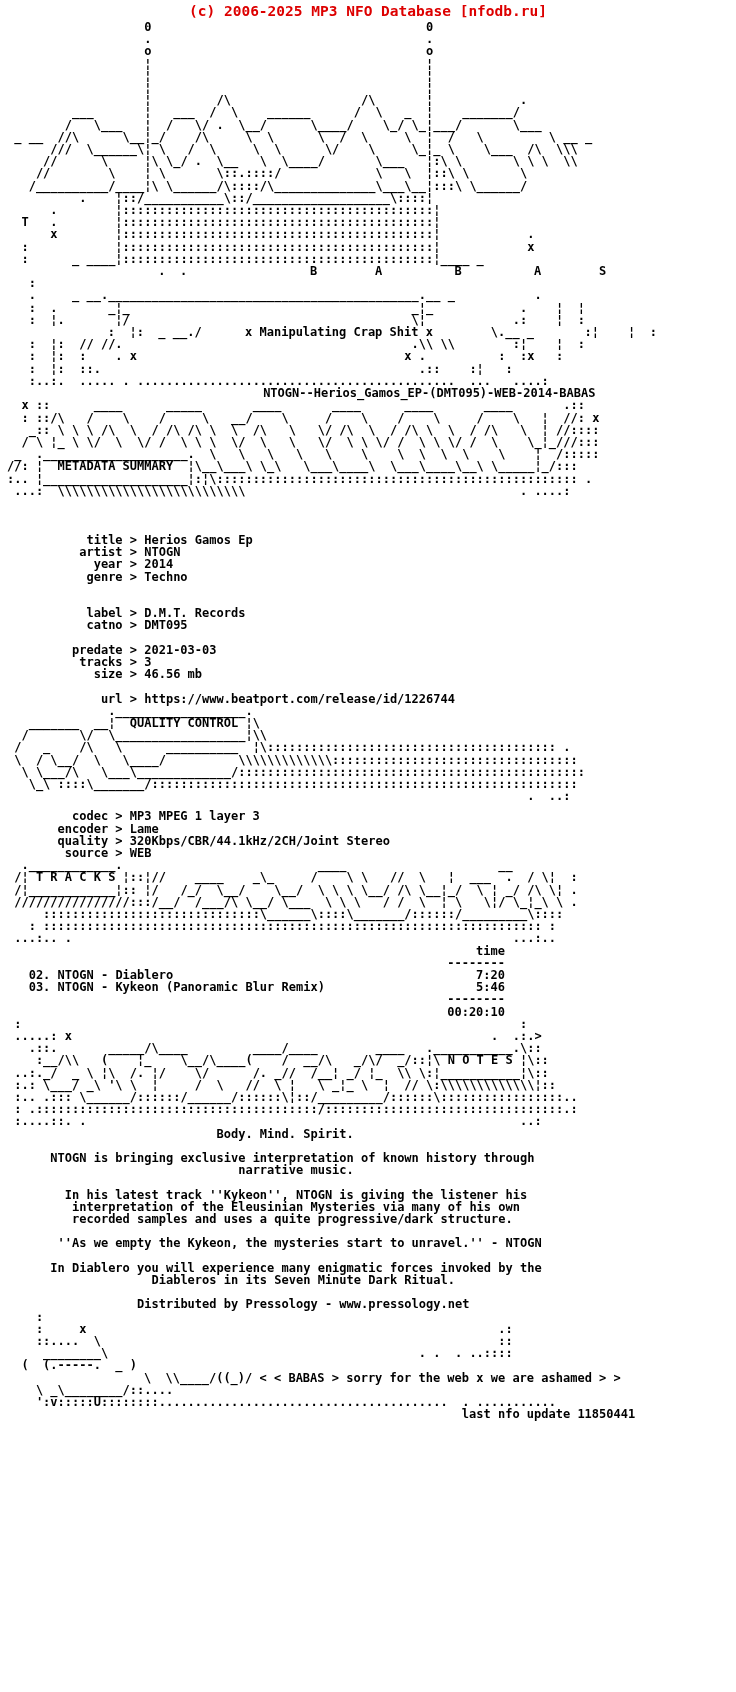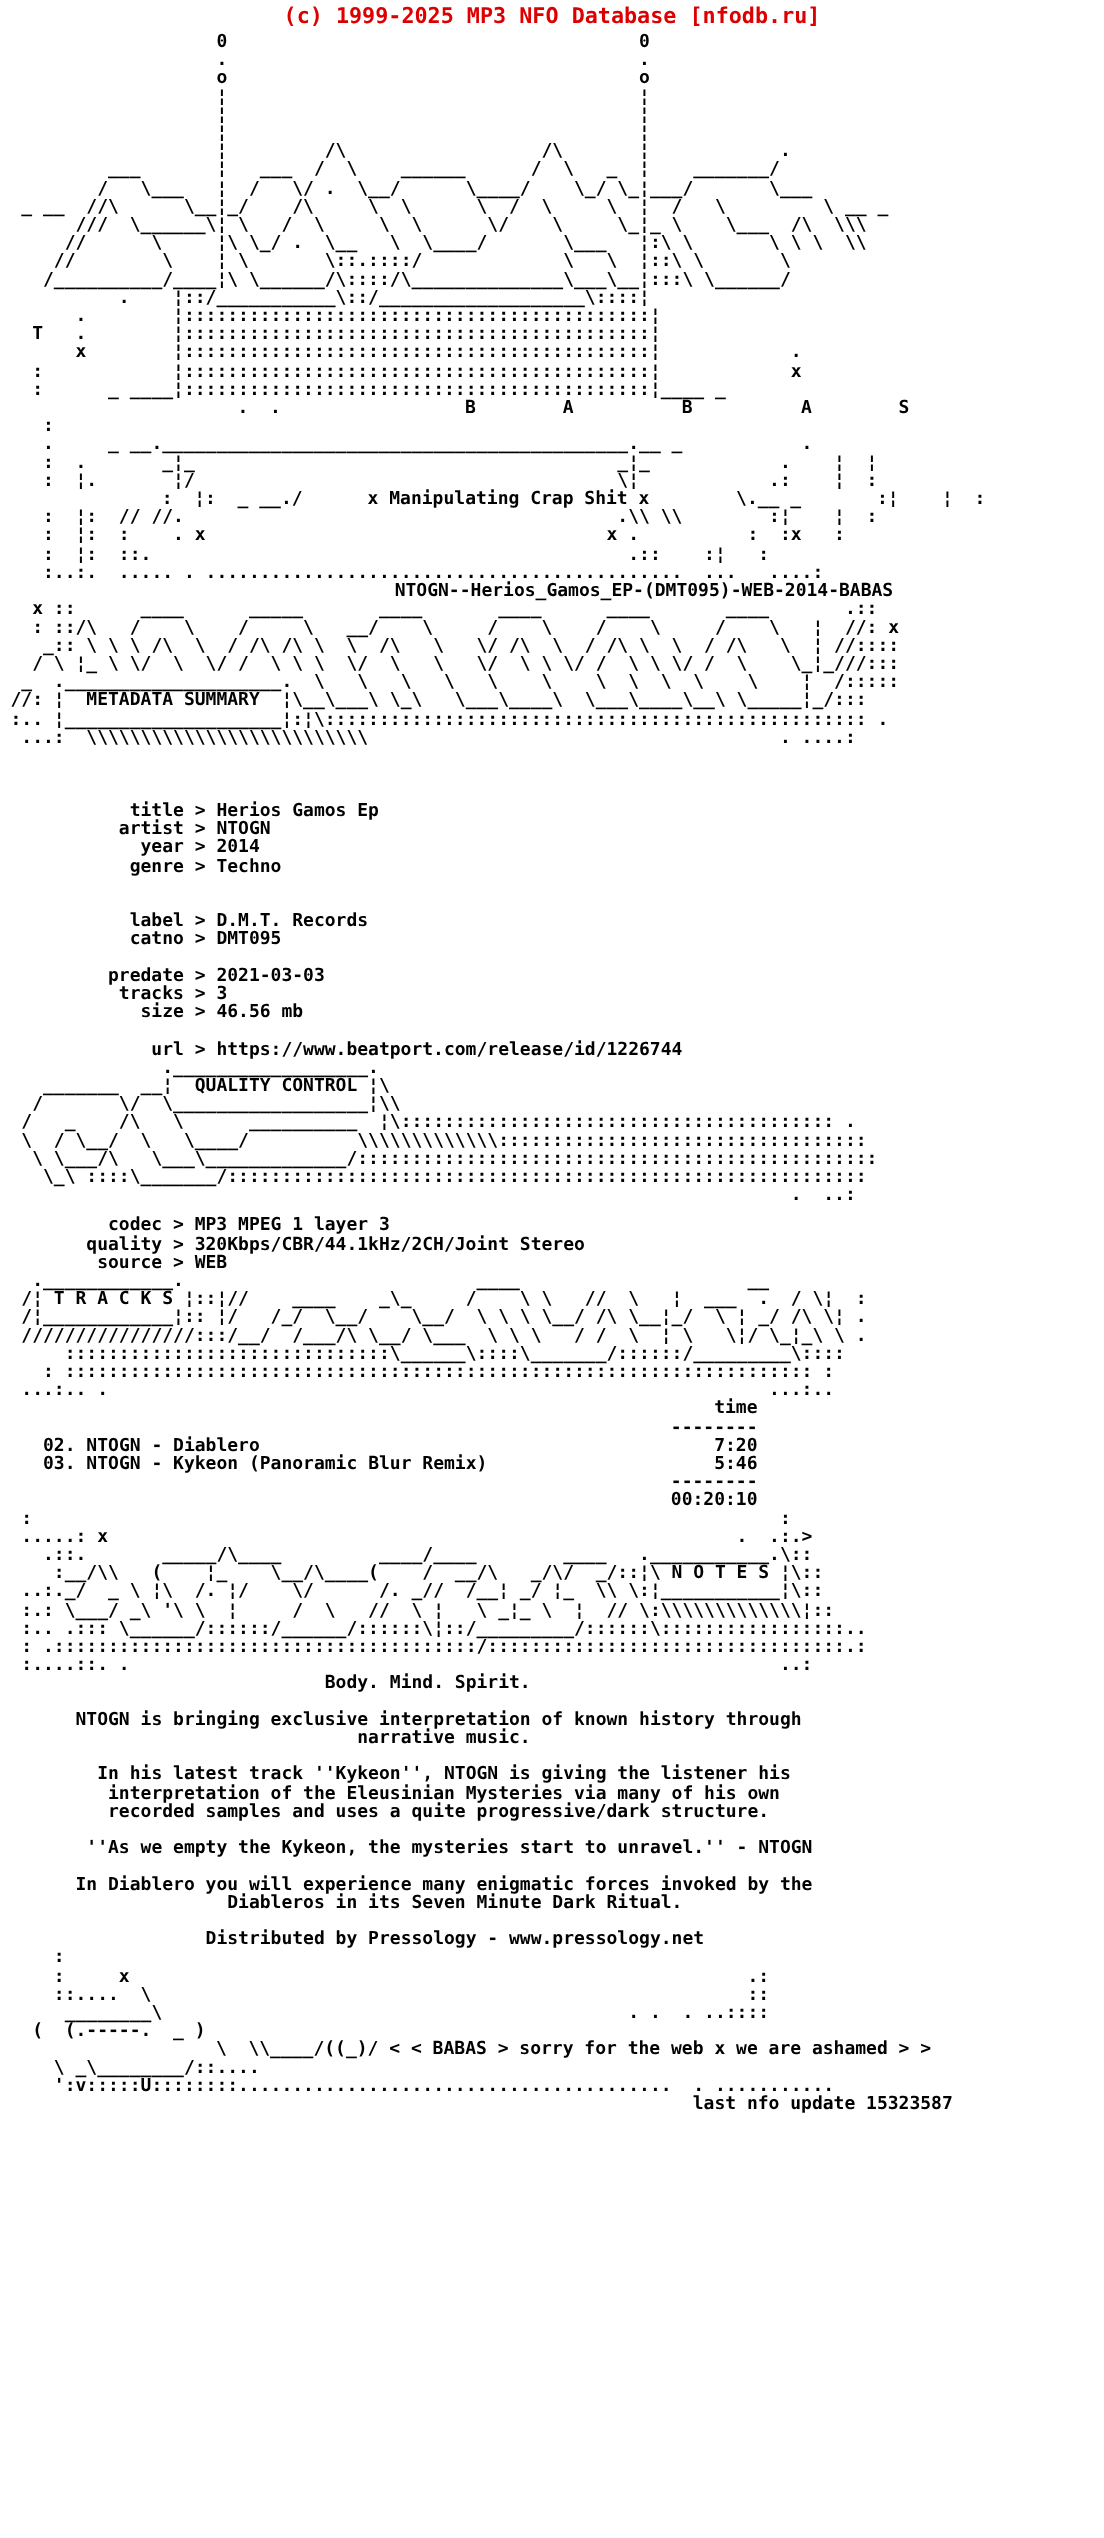--- a/index.html
+++ b/index.html
@@ -45,21 +45,21 @@
   .gap2 { height:24.4px; }
 
   .t-head, .t-rule, .t-total { text-align:right; white-space:pre; }
   .track { display:flex; padding-left:3ch; white-space:pre; }
   .t-title { margin-left:1ch; }
   .t-time  { margin-left:auto; }
 </style>
 </head>
 <body>
 
-<div class="site-header">(c) 1999-2025 MP3 NFO Database [nfodb.ru]</div>
+<div class="site-header">(c) 2006-2025 MP3 NFO Database [nfodb.ru]</div>
 
 <div class="nfo">
 
   <pre class="art-top">                   0                                      0
                    .                                      .
                    o                                      o
                    ¦                                      ¦
                    ¦                                      ¦
                    ¦                                      ¦
                    ¦         /\                  /\       ¦            .
@@ -118,20 +118,21 @@
    _______  __¦  QUALITY CONTROL ¦\
   /       \/  \__________________¦\\
  /   _    /\   \      __________  ¦\:::::::::::::::::::::::::::::::::::::::: .
  \  / \__/  \   \____/          \\\\\\\\\\\\\::::::::::::::::::::::::::::::::::
   \ \___/\   \___\_____________/::::::::::::::::::::::::::::::::::::::::::::::::
    \_\ ::::\_______/:::::::::::::::::::::::::::::::::::::::::::::::::::::::::::
                                                                         .  ..:</pre>
 
   <div class="kv-block quality">
     <div class="kv"><span class="k">codec</span><span class="gt">&gt;</span><span class="v">MP3 MPEG 1 layer 3</span></div>
+    <div class="kv"><span class="k">encoder</span><span class="gt">&gt;</span><span class="v">Lame</span></div>
     <div class="kv"><span class="k">quality</span><span class="gt">&gt;</span><span class="v">320Kbps/CBR/44.1kHz/2CH/Joint Stereo</span></div>
     <div class="kv"><span class="k">source</span><span class="gt">&gt;</span><span class="v">WEB</span></div>
   </div>
 
   <pre class="t-banner">  .____________.                           ____                     __
  /¦ T R A C K S ¦::¦//    ____    _\_     /    \ \   //  \   ¦  ___  .  / \¦  :
  /¦____________¦:: ¦/   /_/  \__/    \__/  \ \ \ \__/ /\ \__¦_/  \ ¦ _/ /\ \¦ .
  ////////////////:::/__/  /___/\ \__/ \___  \ \ \   / /  \  ¦ \   \¦/ \_¦_\ \ .
      ::::::::::::::::::::::::::::::\______\::::\_______/::::::/_________\::::
    : ::::::::::::::::::::::::::::::::::::::::::::::::::::::::::::::::::::: :
@@ -174,15 +175,15 @@
 
   <pre class="footer-art-top">    :
     :     x                                                         .:
     ::....  \                                                       ::
      ________\                                           . .  . ..::::
   (  (.-----.  _ )</pre>
   <pre class="line">   \  \\____/((_)/ &lt; &lt; BABAS &gt; sorry for the web x we are ashamed &gt; &gt;</pre>
   <pre>    \ _\________/::....
     ':v:::::U::::::::........................................  . ...........</pre>
 
-  <pre class="line last-update">                                                 last nfo update 15323587</pre>
+  <pre class="line last-update">                                                 last nfo update 11850441</pre>
 
 </div>
 
 </body></html>

